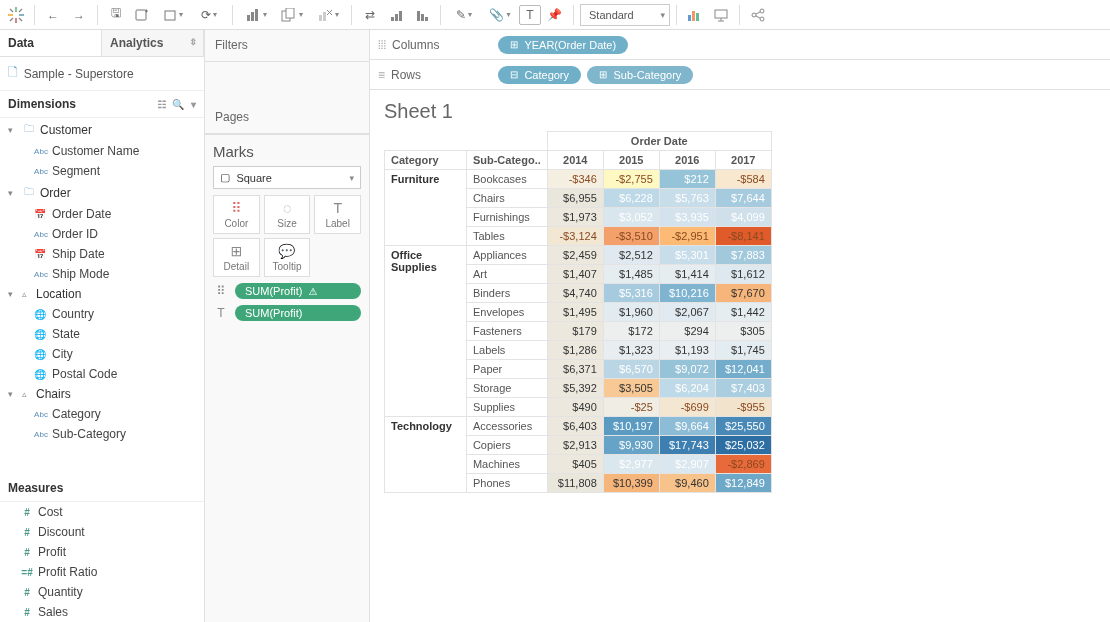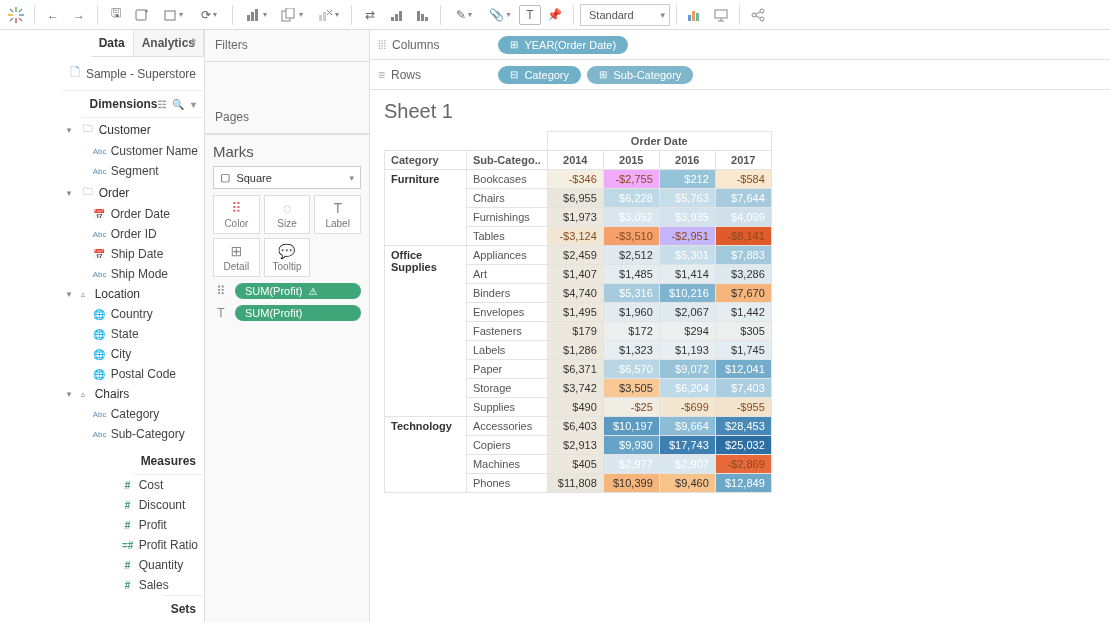--- a/index.html
+++ b/index.html
@@ -10,21 +10,21 @@
 .tb-sep { width: 1px; height: 20px; background: #ddd; margin: 0 4px; }
 .tb-btn { width: 24px; height: 24px; display: flex; align-items: center; justify-content: center; color: #666; cursor: pointer; border-radius: 2px; position: relative; }
 .tb-btn.wide { width: 34px; }
 .tb-select { height: 22px; border: 1px solid #ccc; background: #fff; padding: 0 18px 0 8px; font-size: 11px; color: #555; cursor: pointer; min-width: 90px; display: flex; align-items: center; position: relative; }
 .tb-select::after { content: "▾"; position: absolute; right: 4px; color: #888; font-size: 9px; }
 .tb-dd::after { content: "▾"; font-size: 8px; margin-left: 2px; color: #888; }
 .logo { width: 24px; height: 24px; display: flex; align-items: center; justify-content: center; }
 
 
 .main { display: flex; height: calc(100% - 30px); }
-.left { width: 205px; border-right: 1px solid #e0e0e0; display: flex; flex-direction: column; background: #fff; align-items: flex-end; }
+.left { width: 205px; border-right: 1px solid #e0e0e0; display: flex; flex-direction: column; background: #fff; }
 .mid { width: 165px; border-right: 1px solid #e0e0e0; background: #f9f9f9; display: flex; flex-direction: column; }
 .right { flex: 1; display: flex; flex-direction: column; background: #fff; }
 
 
 .left-tabs { display: flex; border-bottom: 1px solid #e0e0e0; }
 .left-tab { flex: 1; padding: 6px 8px; font-size: 12px; text-align: left; cursor: pointer; background: #f6f6f6; color: #555; border-right: 1px solid #e0e0e0; position: relative; font-weight: bold; }
 .left-tab.active { background: #fff; font-weight: 600; color: #333; }
 .left-tab .dd { position: absolute; right: 6px; top: 7px; font-size: 9px; color: #999; }
 
 .ds-row { padding: 6px 8px; display: flex; align-items: center; gap: 6px; color: #555; border-bottom: 1px solid #eee; }
@@ -298,23 +298,20 @@
         </div>
         <div class="tree-item plain">
           <span class="fld-icon hash">#</span>
           <span>Quantity</span>
         </div>
         <div class="tree-item plain">
           <span class="fld-icon hash">#</span>
           <span>Sales</span>
         </div>
       </div>
-    <div class="section-hdr" style="border-top:1px solid #eee;border-bottom:none">
-        <span>Sets</span>
-      </div>
   </div>
 
   <div class="mid">
     <div class="mid-panel flex1"><span>Filters</span></div>
     <div class="mid-panel"><span>Pages</span></div>
     <div class="marks-panel" style="border-top:1px solid #e0e0e0">
       <div class="marks-title">Marks</div>
       <div class="marks-select">
         <span>▢</span>
           <span>Square</span>
@@ -386,21 +383,21 @@
               <th class="center">2015</th>
               <th class="center">2016</th>
               <th class="center">2017</th>
             </tr>
           </thead>
           <tbody>
             <tr>
               <td class="cat-hdr" rowspan="4">Furniture</td>
               <td class="row-hdr">Bookcases</td>
               <td style="background:#f5efe2;color:#8a4a20">-$346</td>
-              <td style="background:#f0abfc;color:#8a4a20">-$2,755</td>
+              <td style="background:#fef9c3;color:#8a4a20">-$2,755</td>
               <td style="background:#95c3d8;color:#fff">$212</td>
               <td style="background:#f8e8cf;color:#8a4a20">-$584</td>
             </tr>
             <tr>
               <td class="row-hdr">Chairs</td>
               <td style="background:#e9e6dc;color:#333">$6,955</td>
               <td style="background:#bdd8e6;color:#fff">$6,228</td>
               <td style="background:#c8ddea;color:#fff">$5,763</td>
               <td style="background:#a7cbde;color:#fff">$7,644</td>
             </tr>
@@ -408,37 +405,37 @@
               <td class="row-hdr">Furnishings</td>
               <td style="background:#ece8de;color:#333">$1,973</td>
               <td style="background:#d9e6ee;color:#fff">$3,052</td>
               <td style="background:#d3e2ec;color:#fff">$3,935</td>
               <td style="background:#d0e0ea;color:#fff">$4,099</td>
             </tr>
             <tr>
               <td class="row-hdr">Tables</td>
               <td style="background:#f2e7d3;color:#8a4a20">-$3,124</td>
               <td style="background:#f3a06a;color:#8a4a20">-$3,510</td>
-              <td style="background:#c4b5fd;color:#8a4a20">-$2,951</td>
+              <td style="background:#fdba74;color:#8a4a20">-$2,951</td>
               <td style="background:#e05a2a;color:#8a4a20">-$8,141</td>
             </tr>
             <tr>
               <td class="cat-hdr" rowspan="9">Office<br>Supplies</td>
               <td class="row-hdr">Appliances</td>
               <td style="background:#ece8de;color:#333">$2,459</td>
               <td style="background:#dfe9ef;color:#333">$2,512</td>
               <td style="background:#c8ddea;color:#fff">$5,301</td>
               <td style="background:#a2c8dc;color:#fff">$7,883</td>
             </tr>
             <tr>
               <td class="row-hdr">Art</td>
               <td style="background:#ece8de;color:#333">$1,407</td>
               <td style="background:#e6edf1;color:#333">$1,485</td>
               <td style="background:#e6edf1;color:#333">$1,414</td>
-              <td style="background:#dde8ef;color:#333">$3,286</td>
+              <td style="background:#dde8ef;color:#333">$1,612</td>
             </tr>
             <tr>
               <td class="row-hdr">Binders</td>
               <td style="background:#ece8de;color:#333">$4,740</td>
               <td style="background:#a7cbde;color:#fff">$5,316</td>
               <td style="background:#7fb4d1;color:#fff">$10,216</td>
               <td style="background:#f6b67b;color:#333">$7,670</td>
             </tr>
             <tr>
               <td class="row-hdr">Envelopes</td>
@@ -463,39 +460,39 @@
             </tr>
             <tr>
               <td class="row-hdr">Paper</td>
               <td style="background:#ece8de;color:#333">$6,371</td>
               <td style="background:#bad6e5;color:#fff">$6,570</td>
               <td style="background:#97c3d9;color:#fff">$9,072</td>
               <td style="background:#74accc;color:#fff">$12,041</td>
             </tr>
             <tr>
               <td class="row-hdr">Storage</td>
-              <td style="background:#ece8de;color:#333">$3,742</td>
+              <td style="background:#ece8de;color:#333">$5,392</td>
               <td style="background:#f8c995;color:#333">$3,505</td>
               <td style="background:#bed9e7;color:#fff">$6,204</td>
               <td style="background:#aacde0;color:#fff">$7,403</td>
             </tr>
             <tr>
               <td class="row-hdr">Supplies</td>
               <td style="background:#ece8de;color:#333">$490</td>
               <td style="background:#efede4;color:#8a4a20">-$25</td>
               <td style="background:#f3e7d1;color:#8a4a20">-$699</td>
               <td style="background:#f2e4cc;color:#8a4a20">-$955</td>
             </tr>
             <tr>
               <td class="cat-hdr" rowspan="4">Technology</td>
               <td class="row-hdr">Accessories</td>
               <td style="background:#ece8de;color:#333">$6,403</td>
               <td style="background:#5b9bc2;color:#fff">$10,197</td>
               <td style="background:#8dbdd6;color:#fff">$9,664</td>
-              <td style="background:#4989b8;color:#fff">$28,453</td>
+              <td style="background:#4989b8;color:#fff">$25,550</td>
             </tr>
             <tr>
               <td class="row-hdr">Copiers</td>
               <td style="background:#ece8de;color:#333">$2,913</td>
               <td style="background:#67a3c6;color:#fff">$9,930</td>
               <td style="background:#3d7fb0;color:#fff">$17,743</td>
               <td style="background:#2d6fa3;color:#fff">$25,032</td>
             </tr>
             <tr>
               <td class="row-hdr">Machines</td>

